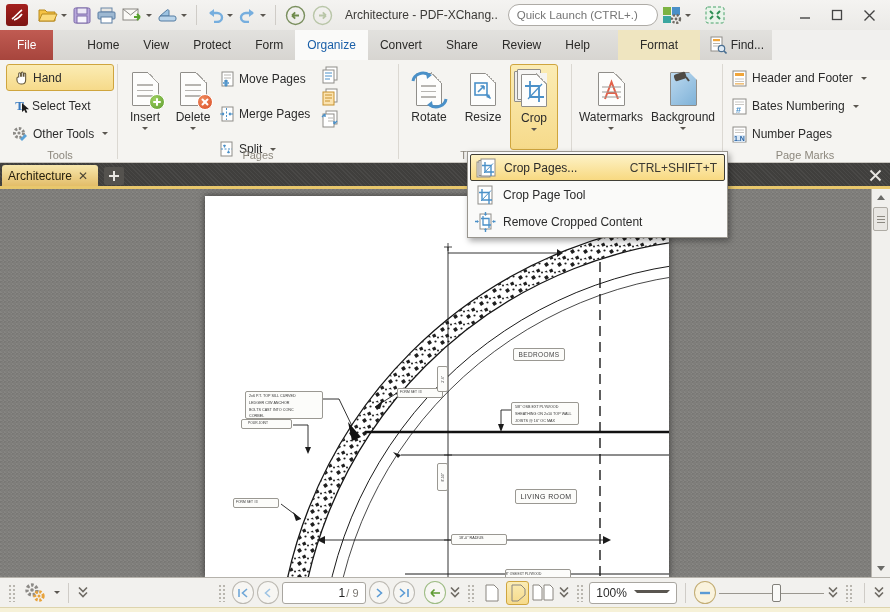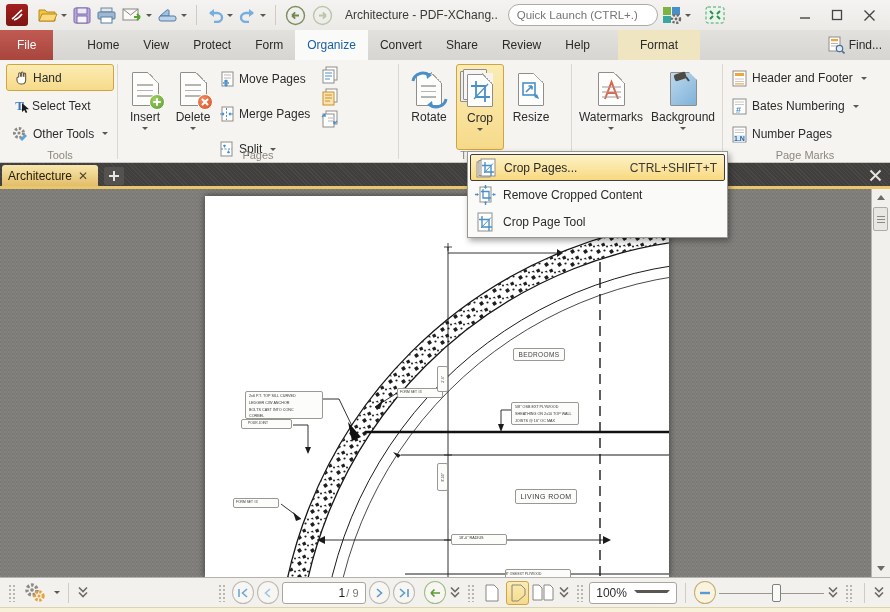--- a/index.html
+++ b/index.html
@@ -16,21 +16,21 @@
   
   .titlebar{position:absolute;left:0;top:0;width:890px;height:30px;background:linear-gradient(#f4f3f1,#ebeae7);display:flex;align-items:center;padding:0 6px;gap:2px}
   .appicon{width:22px;height:22px;border-radius:3px;background:linear-gradient(#a4201e,#7c1513);display:flex;align-items:center;justify-content:center;margin-right:6px}
   .tbtn{height:24px;display:flex;align-items:center;padding:0 2px;border-radius:3px}
   .title-text{margin:0 8px;color:#3c3a37;white-space:nowrap}
   .qlaunch{width:150px;height:22px;border:1px solid #aeaba6;border-radius:11px;background:#fff;display:flex;align-items:center;padding:0 8px;gap:4px}
   .qlaunch input{border:none;outline:none;flex:1;font-size:11.5px;color:#8a8781;background:transparent;font-family:"Liberation Sans",sans-serif}
   .winbtn{width:30px;height:24px;display:flex;align-items:center;justify-content:center;color:#4a4a4a}
 
   
-  .ribtabs{position:absolute;left:0;top:30px;width:890px;height:30px;background:linear-gradient(#e2e1de,#d7d5d1);display:flex;align-items:stretch}
+  .ribtabs{position:absolute;left:0;top:30px;width:772px;height:30px;background:linear-gradient(#e2e1de,#d7d5d1);display:flex;align-items:stretch}
   .rtab{display:flex;align-items:center;padding:0 12px;color:#2b2a28;cursor:default}
   .rtab.file{background:linear-gradient(#c05b52,#a7453d);color:#fff;padding:0 17px;margin-right:22px}
   .rtab.active{background:#fafaf9;color:#1a5fa8}
   .rtab.fmt{background:#efe5c0;margin-left:16px;padding:0 22px}
   .findgrp{margin-left:auto;display:flex;align-items:center;gap:4px;padding-right:8px}
 
   
   .ribbon{position:absolute;left:0;top:60px;width:890px;height:103px;background:#f5f4f1;border-bottom:1px solid #c9c6c0;display:flex;align-items:stretch;padding:2px 4px 0 4px}
   .rgroup{position:relative;display:flex;align-items:flex-start;padding:2px 2px 16px 2px}
   .glabel{position:absolute;left:0;right:0;bottom:1px;text-align:center;font-size:11px;color:#8d887e}
@@ -370,47 +370,47 @@
             <path d="M3 14A10 9 0 0 1 19 8" fill="none" stroke="#4a90c8" stroke-width="3"></path>
             <path d="M22 8l-6-3 1 7z" fill="#4a90c8"></path>
           </svg>
         <svg style="position:absolute;right:-7px;bottom:-2px" width="22" height="20" viewBox="0 0 22 20">
             <path d="M19 6a10 9 0 0 1-16 6" fill="none" stroke="#4a90c8" stroke-width="3"></path>
             <path d="M0 12l6 3-1-7z" fill="#4a90c8"></path>
           </svg>
       </div>
       <div class="lbl">Rotate</div>
     </div>
+    <div class="bigbtn" style="width:54px">
+      <div class="art">
+        <div class="pg" style="width:26px;height:33px">
+            <div class="folds"></div>
+          <svg style="position:absolute;left:3px;top:8px" width="17" height="17" viewBox="0 0 17 17">
+              <rect x="1" y="1" width="12" height="12" fill="none" stroke="#4a90c8" stroke-width="1.6"></rect>
+              <path d="M4 10l6-6m0 0H6.5M10 4v3.5M16 16l-4-4" stroke="#4a90c8" stroke-width="1.6" fill="none"></path>
+              <path d="M17 17l-2-5-3 3z" fill="#4a90c8"></path>
+            </svg>
+        </div>
+      </div>
+      <div class="lbl">Resize</div>
+    </div>
     <div class="bigbtn hl" style="width:48px;height:86px">
       <div class="art" style="position:relative">
         <div class="pg" style="width:24px;height:31px;position:absolute;left:-7px;top:3px;background:#efeeec"></div>
         <div class="pg" style="width:24px;height:31px;position:absolute;left:-4px;top:1px;background:#f6f5f3"></div>
         <div class="pg" style="width:26px;height:33px;position:relative">
             <div class="folds"></div>
           <svg style="position:absolute;left:3px;top:6px" width="19" height="21" viewBox="0 0 19 21">
               <path d="M5 0v16h14M0 5h14v16" fill="none" stroke="#4a90c8" stroke-width="1.8"></path>
               <path d="M3 18L17 3" stroke="#4a90c8" stroke-width="1.2"></path>
             </svg>
         </div>
       </div>
       <div class="lbl">Crop</div>
       <span class="car" style="margin-left:0"></span>
-    </div>
-    <div class="bigbtn" style="width:54px">
-      <div class="art">
-        <div class="pg" style="width:26px;height:33px">
-            <div class="folds"></div>
-          <svg style="position:absolute;left:3px;top:8px" width="17" height="17" viewBox="0 0 17 17">
-              <rect x="1" y="1" width="12" height="12" fill="none" stroke="#4a90c8" stroke-width="1.6"></rect>
-              <path d="M4 10l6-6m0 0H6.5M10 4v3.5M16 16l-4-4" stroke="#4a90c8" stroke-width="1.6" fill="none"></path>
-              <path d="M17 17l-2-5-3 3z" fill="#4a90c8"></path>
-            </svg>
-        </div>
-      </div>
-      <div class="lbl">Resize</div>
     </div>
     <div class="glabel">Transform</div>
   </div>
   <div class="gsep"></div>
 
   <div class="rgroup" style="width:148px">
     <div class="bigbtn" style="width:72px">
       <div class="art">
         <div class="pg" style="width:27px;height:34px">
             <div class="folds"></div>
@@ -614,39 +614,39 @@
           <rect x="6" y="1" width="14" height="17" fill="#fff" stroke="#8f8d89"></rect>
           <path d="M10 4v10h9M7 7.5h9V18" fill="none" stroke="#4a90c8" stroke-width="1.4"></path>
           <path d="M9 15L18 5.5" stroke="#4a90c8" stroke-width="1"></path>
         </svg>
     </span>
     <span class="mlbl">Crop Pages...</span>
     <span class="msc">CTRL+SHIFT+T</span>
   </div>
   <div class="mitem">
     <span class="ico" style="width:22px;height:20px">
+      <svg width="18" height="20" viewBox="0 0 18 20">
+          <rect x="2" y="1" width="14" height="18" fill="#fff" stroke="#8f8d89"></rect>
+          <path d="M6 4v11h10M3 7.5h10V19" fill="none" stroke="#4a90c8" stroke-width="1.4"></path>
+          <path d="M5 16L15 5.5" stroke="#4a90c8" stroke-width="1"></path>
+        </svg>
+    </span>
+    <span class="mlbl">Crop Page Tool</span>
+  </div>
+  <div class="mitem">
+    <span class="ico" style="width:22px;height:20px">
       <svg width="22" height="20" viewBox="0 0 22 20">
           <rect x="6" y="2" width="11" height="15" fill="#fff" stroke="#8f8d89"></rect>
           <path d="M9 4v9h8M7 6.5h8V16" fill="none" stroke="#4a90c8" stroke-width="1.3"></path>
           <path d="M11.5 0v2m0 16v2M1 9.5h2m16.5 0h2" stroke="#4a90c8" stroke-width="1.4"></path>
           <path d="M11.5 4l-1.6-2h3.2zM11.5 16l-1.6 2h3.2zM5 9.5l-2-1.6v3.2zM18 9.5l2-1.6v3.2z" fill="#4a90c8"></path>
         </svg>
     </span>
     <span class="mlbl">Remove Cropped Content</span>
   </div>
-  <div class="mitem">
-    <span class="ico" style="width:22px;height:20px">
-      <svg width="18" height="20" viewBox="0 0 18 20">
-          <rect x="2" y="1" width="14" height="18" fill="#fff" stroke="#8f8d89"></rect>
-          <path d="M6 4v11h10M3 7.5h10V19" fill="none" stroke="#4a90c8" stroke-width="1.4"></path>
-          <path d="M5 16L15 5.5" stroke="#4a90c8" stroke-width="1"></path>
-        </svg>
-    </span>
-    <span class="mlbl">Crop Page Tool</span>
-  </div>
 </div>
 
 <div class="statusbar">
   <div class="drag"></div>
   <span class="ico">
     <svg width="26" height="22" viewBox="0 0 26 22">
         <circle cx="10" cy="8" r="5" fill="none" stroke="#8c8a86" stroke-width="3.4" stroke-dasharray="2.6 1.8"></circle>
         <circle cx="10" cy="8" r="1.8" fill="#8c8a86"></circle>
         <circle cx="17" cy="14" r="4.2" fill="none" stroke="#e8a33c" stroke-width="3" stroke-dasharray="2.3 1.6"></circle>
         <circle cx="17" cy="14" r="1.5" fill="#e8a33c"></circle>

